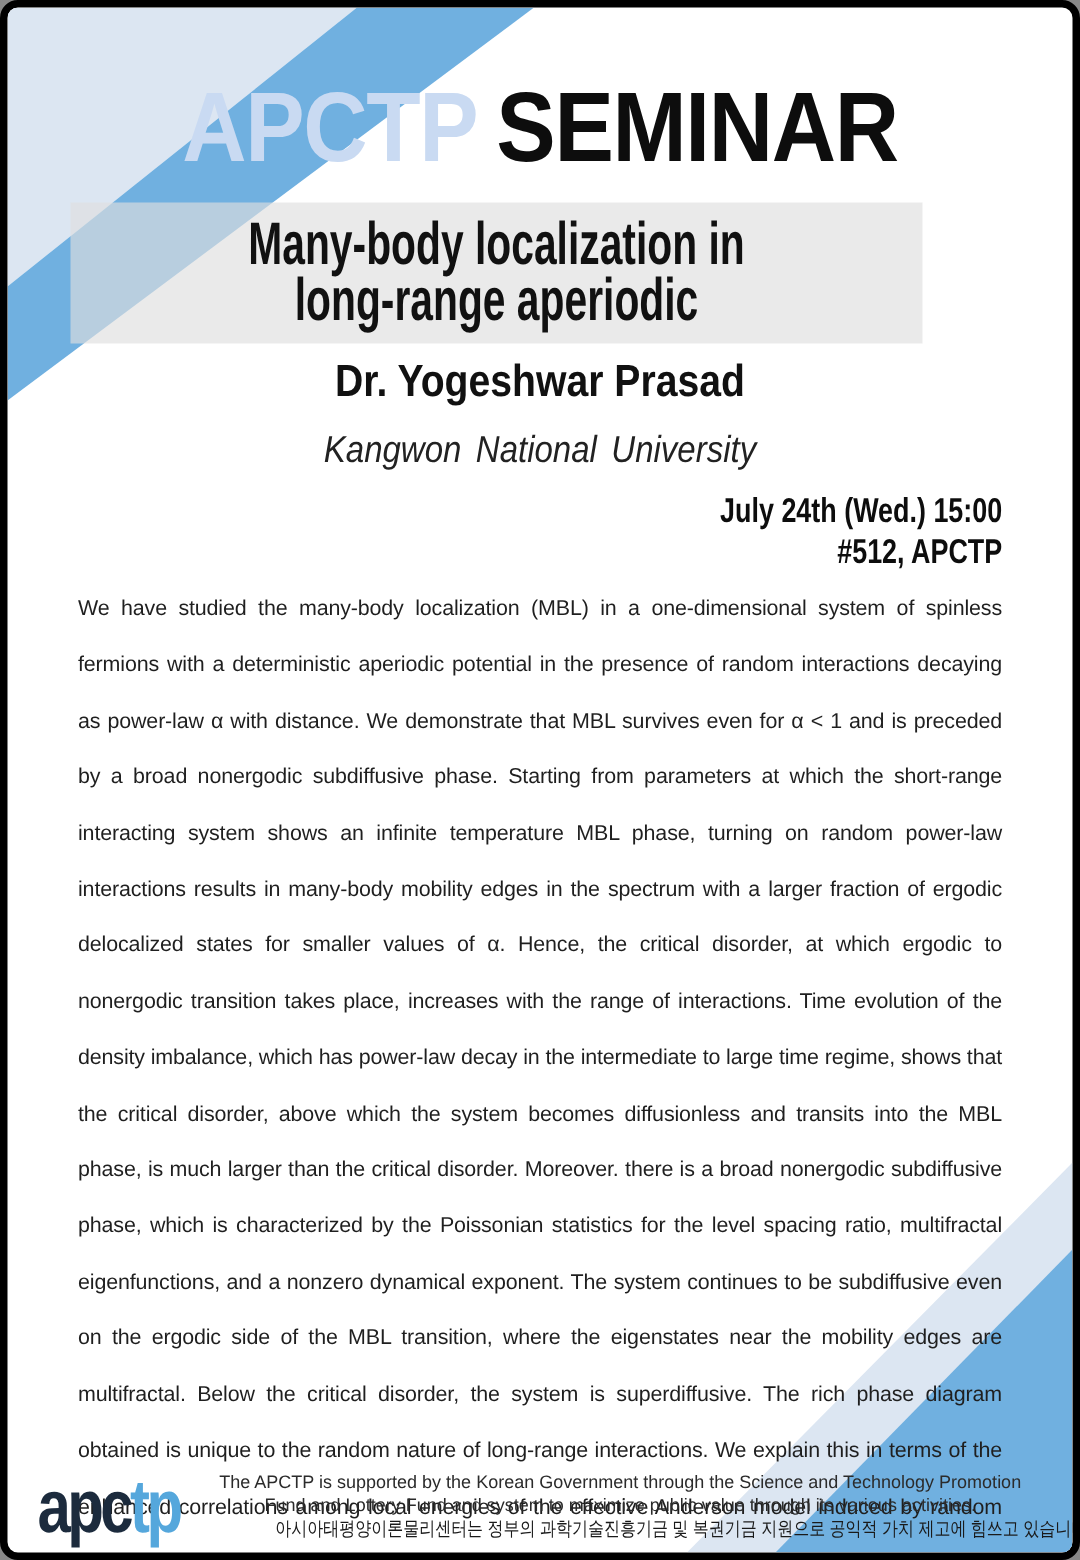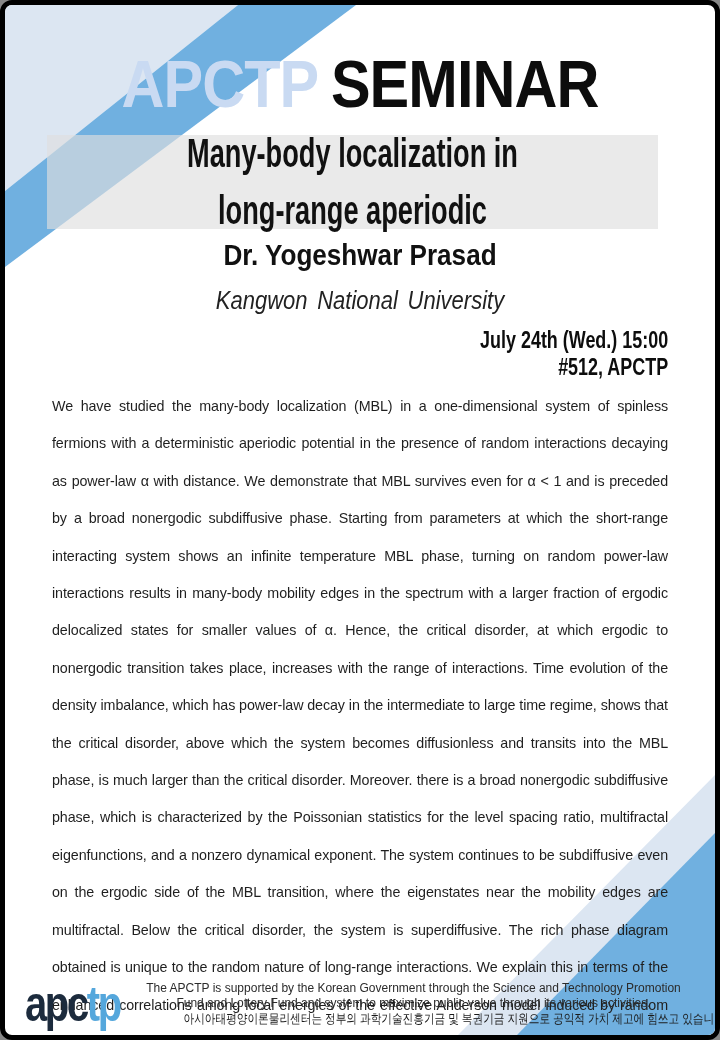--- a/index.html
+++ b/index.html
@@ -26,23 +26,23 @@
     text-align:center;
     font-weight:bold;font-size:66px;line-height:1;
     letter-spacing:-1px;
     transform:scaleX(0.90);transform-origin:center;
     white-space:nowrap;
   }
   .header-title .brand{color:#c9daf2;}
   .header-title .label{color:#0d0d0d;margin-left:14px;}
 
   .banner{
-    position:absolute;left:42px;top:130px;width:611px;height:94px;
+    position:absolute;left:42px;top:130px;width:568px;height:94px;
     background:rgba(222,222,222,0.65);
-    display:flex;flex-direction:column;justify-content:space-between;
+    display:flex;flex-direction:column;justify-content:center;
     text-align:center;
   }
   .banner .t-line{
     font-weight:bold;font-size:40px;line-height:37px;color:#111;
     transform:scaleX(0.68);transform-origin:center;white-space:nowrap;
   }
 
   .speaker{
     position:absolute;top:233px;left:0;right:0;text-align:center;
     font-weight:bold;font-size:30px;color:#111;

